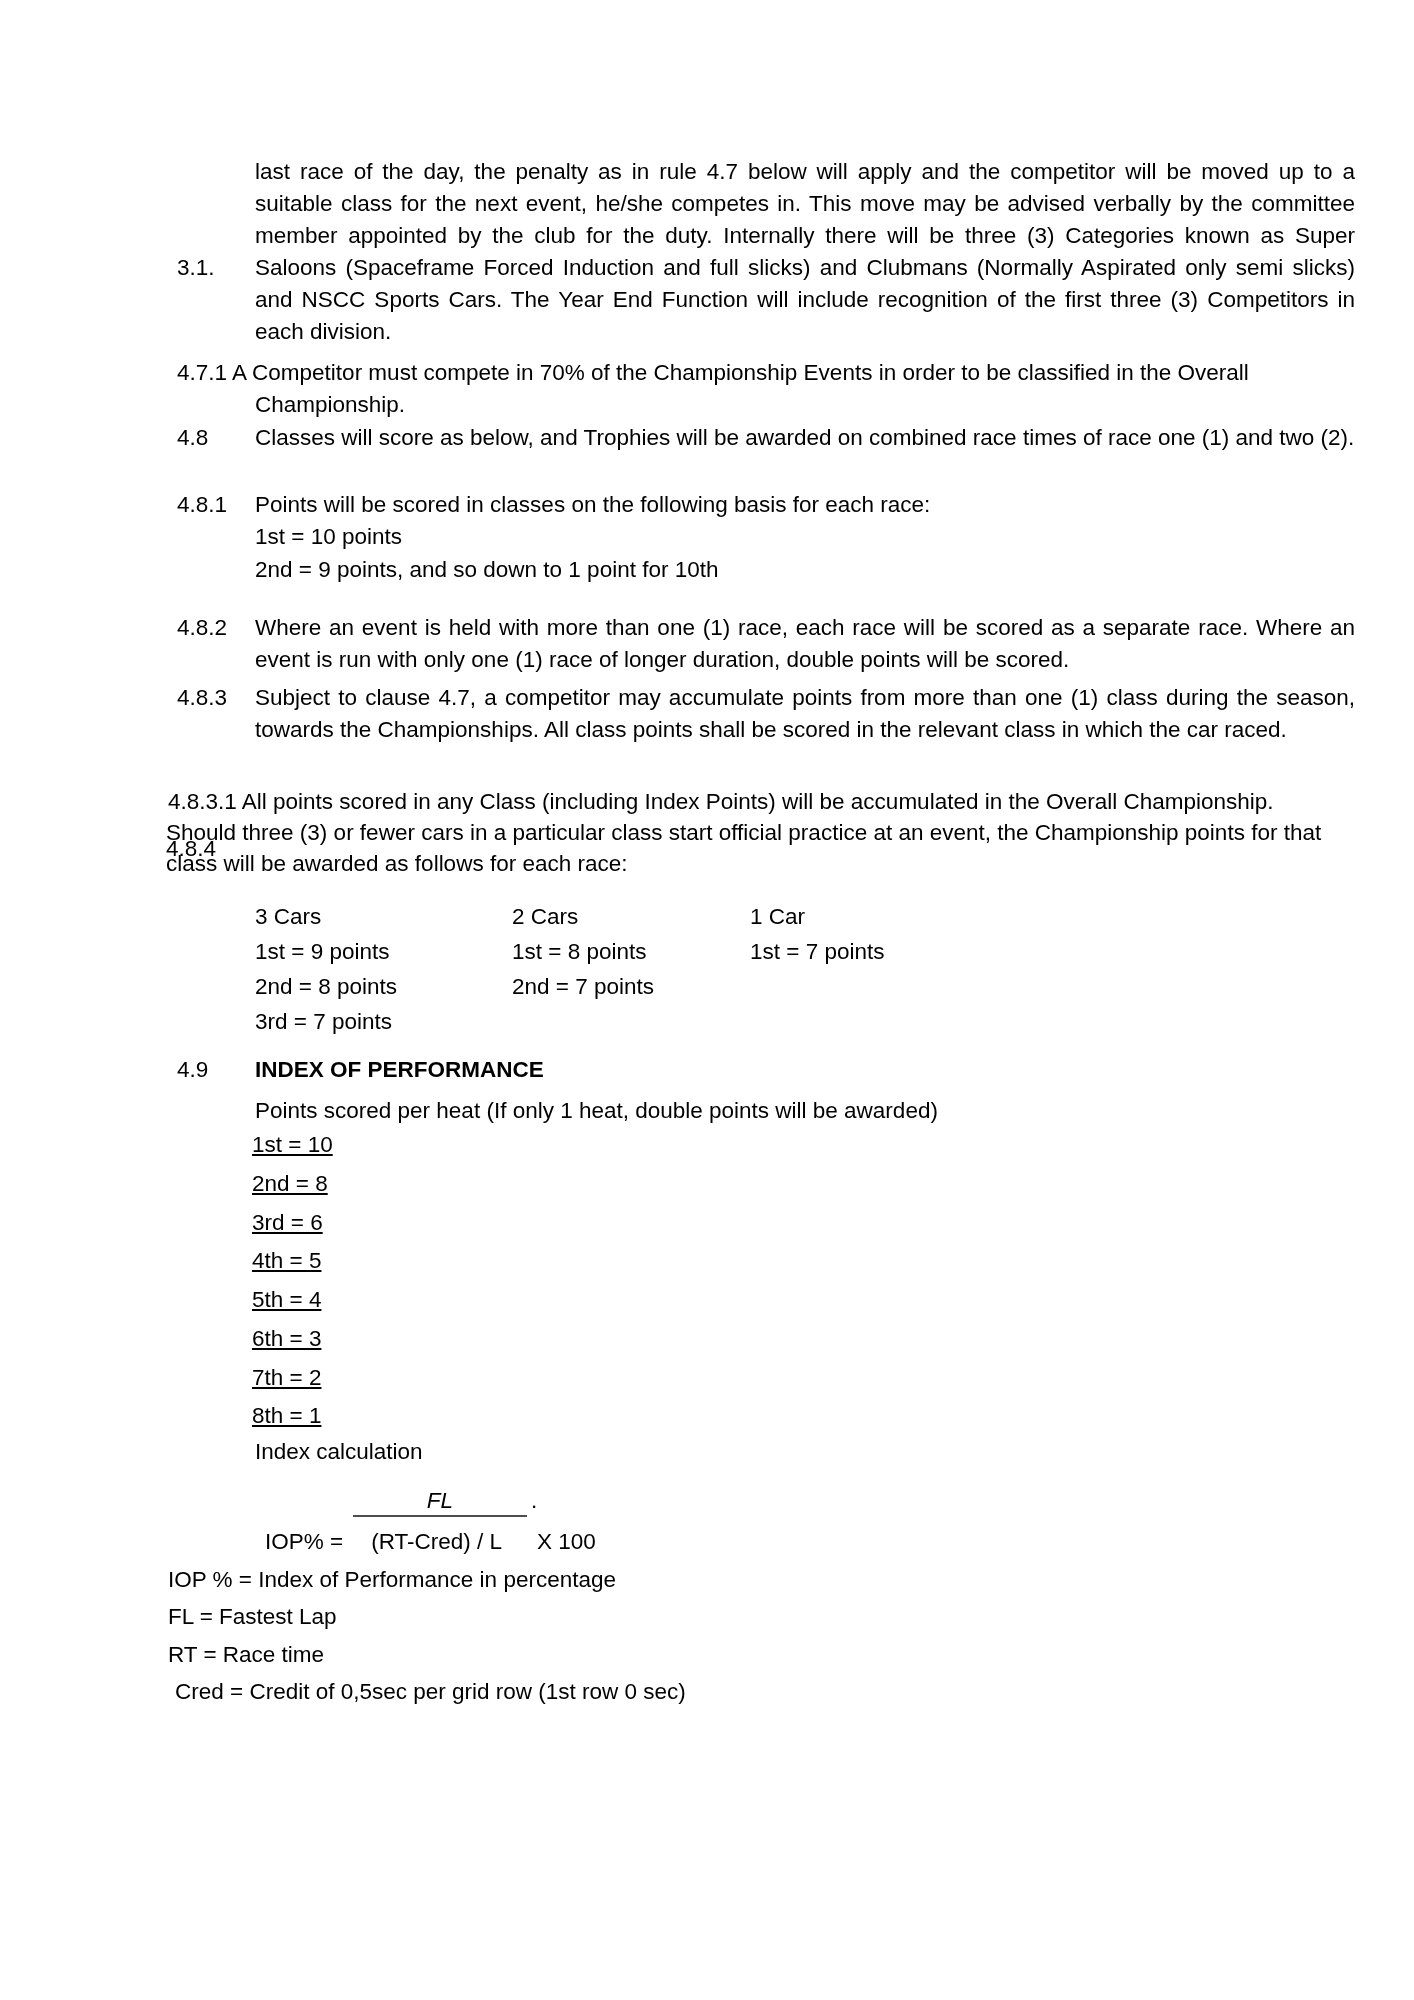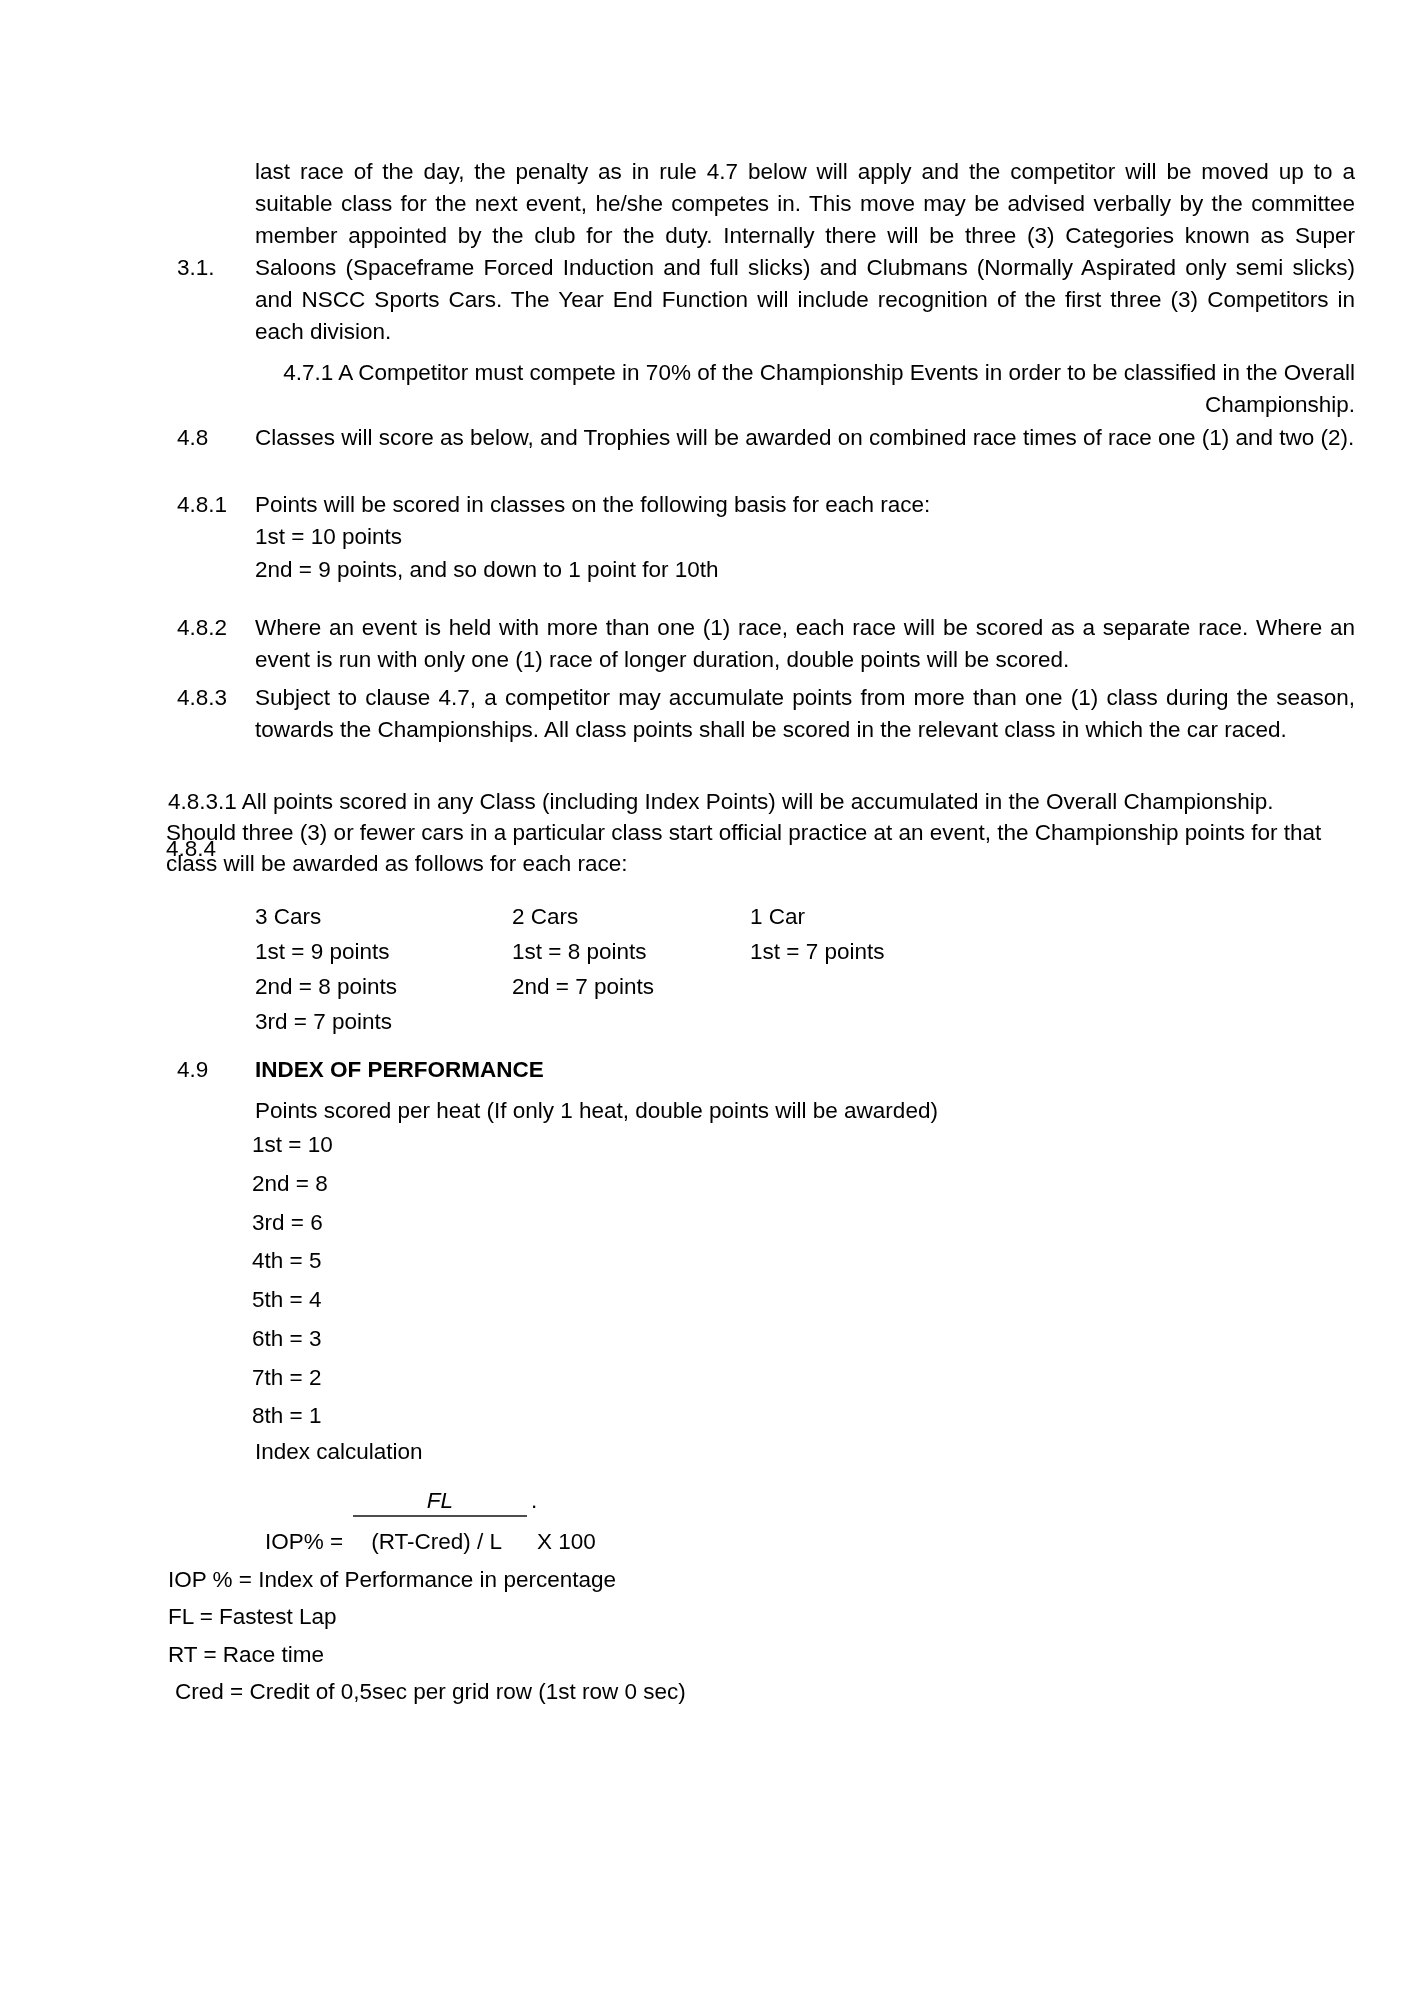--- a/index.html
+++ b/index.html
@@ -16,33 +16,33 @@
   .blk { position: absolute; line-height: 32px; }
   .body-col { left: 255px; width: 1100px; }
   .justify { text-align: justify; }
   .num {
     position: absolute;
     left: -78px;
     top: 0;
     white-space: nowrap;
   }
   .num-47 { top: 96px; } 
-  .hang { text-indent: -78px; text-align: right; } 
+  .hang { text-indent: -78px; } 
   .wideblk { left: 168px; width: 1190px; }
   .nowrap { white-space: nowrap; }
   .p484 { left: 166px; width: 1190px; line-height: 31px; }
   .ovl { position: relative; display: inline-block; }
   .ovl-num { position: absolute; left: 0; top: 16px; white-space: nowrap; }
   .ptable { left: 255px; display: flex; }
   .ptable .col { line-height: 35px; }
   .ptable .col1 { width: 257px; }
   .ptable .col2 { width: 238px; }
   .ptable .col3 { width: auto; }
   .bold { font-weight: 700; }
-  .heatlist .hp { line-height: 38.75px; }
+  .heatlist .hp { line-height: 38.75px; text-decoration: underline; }
   .frac-top { left: 353px; line-height: 28px; }
   .frac-line {
     display: inline-block;
     width: 174px;
     text-align: center;
     border-bottom: 2px solid #4d4d4d;
     font-style: italic;
   }
   .frac-dot { padding-left: 4px; }
   .iop-line { left: 265px; line-height: 32px; }

